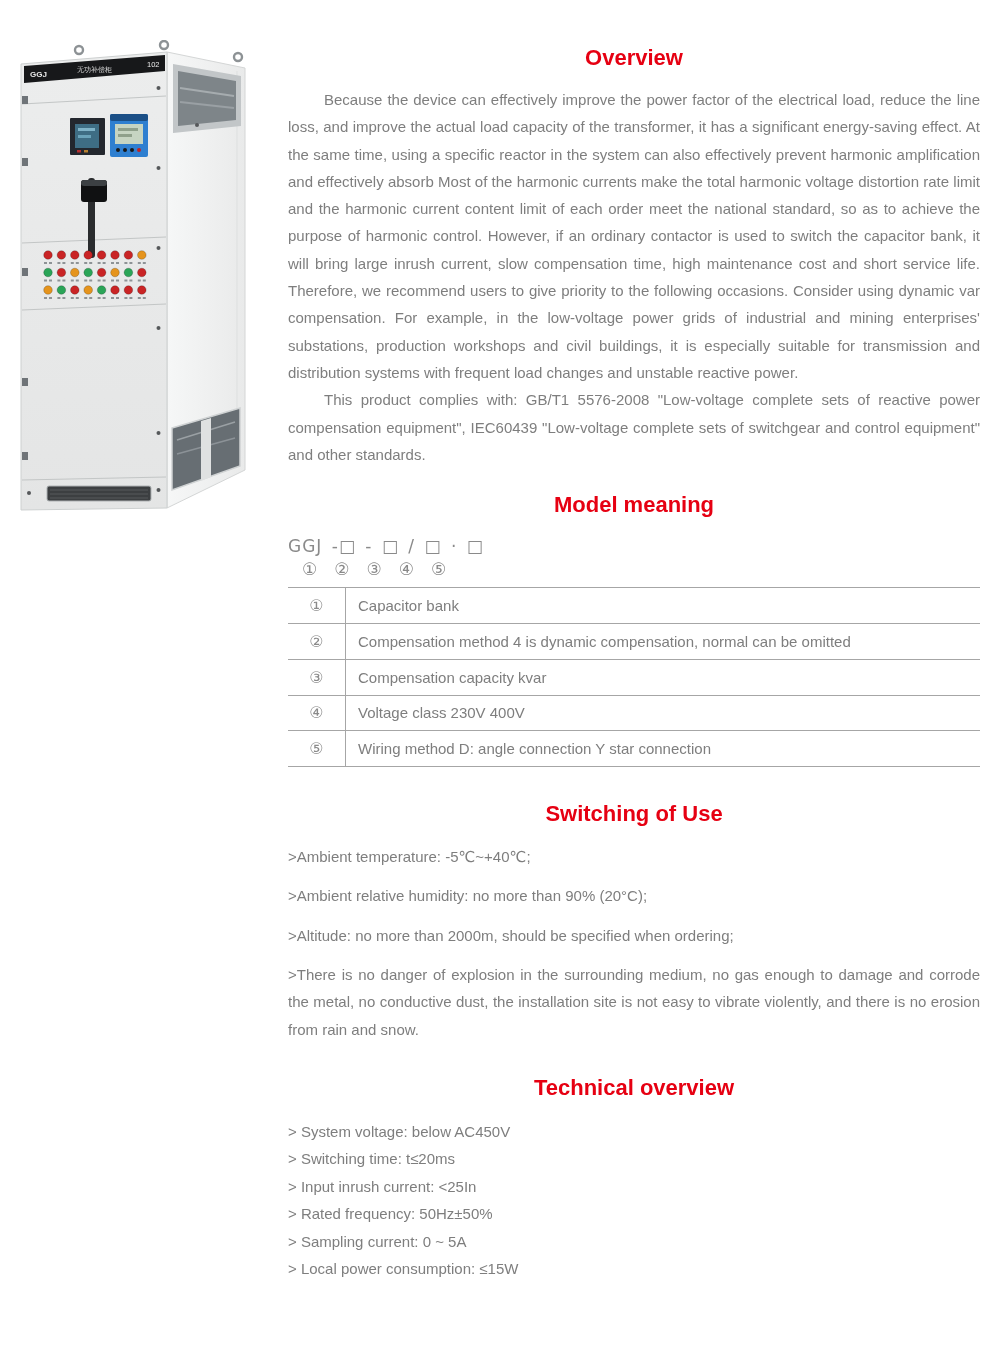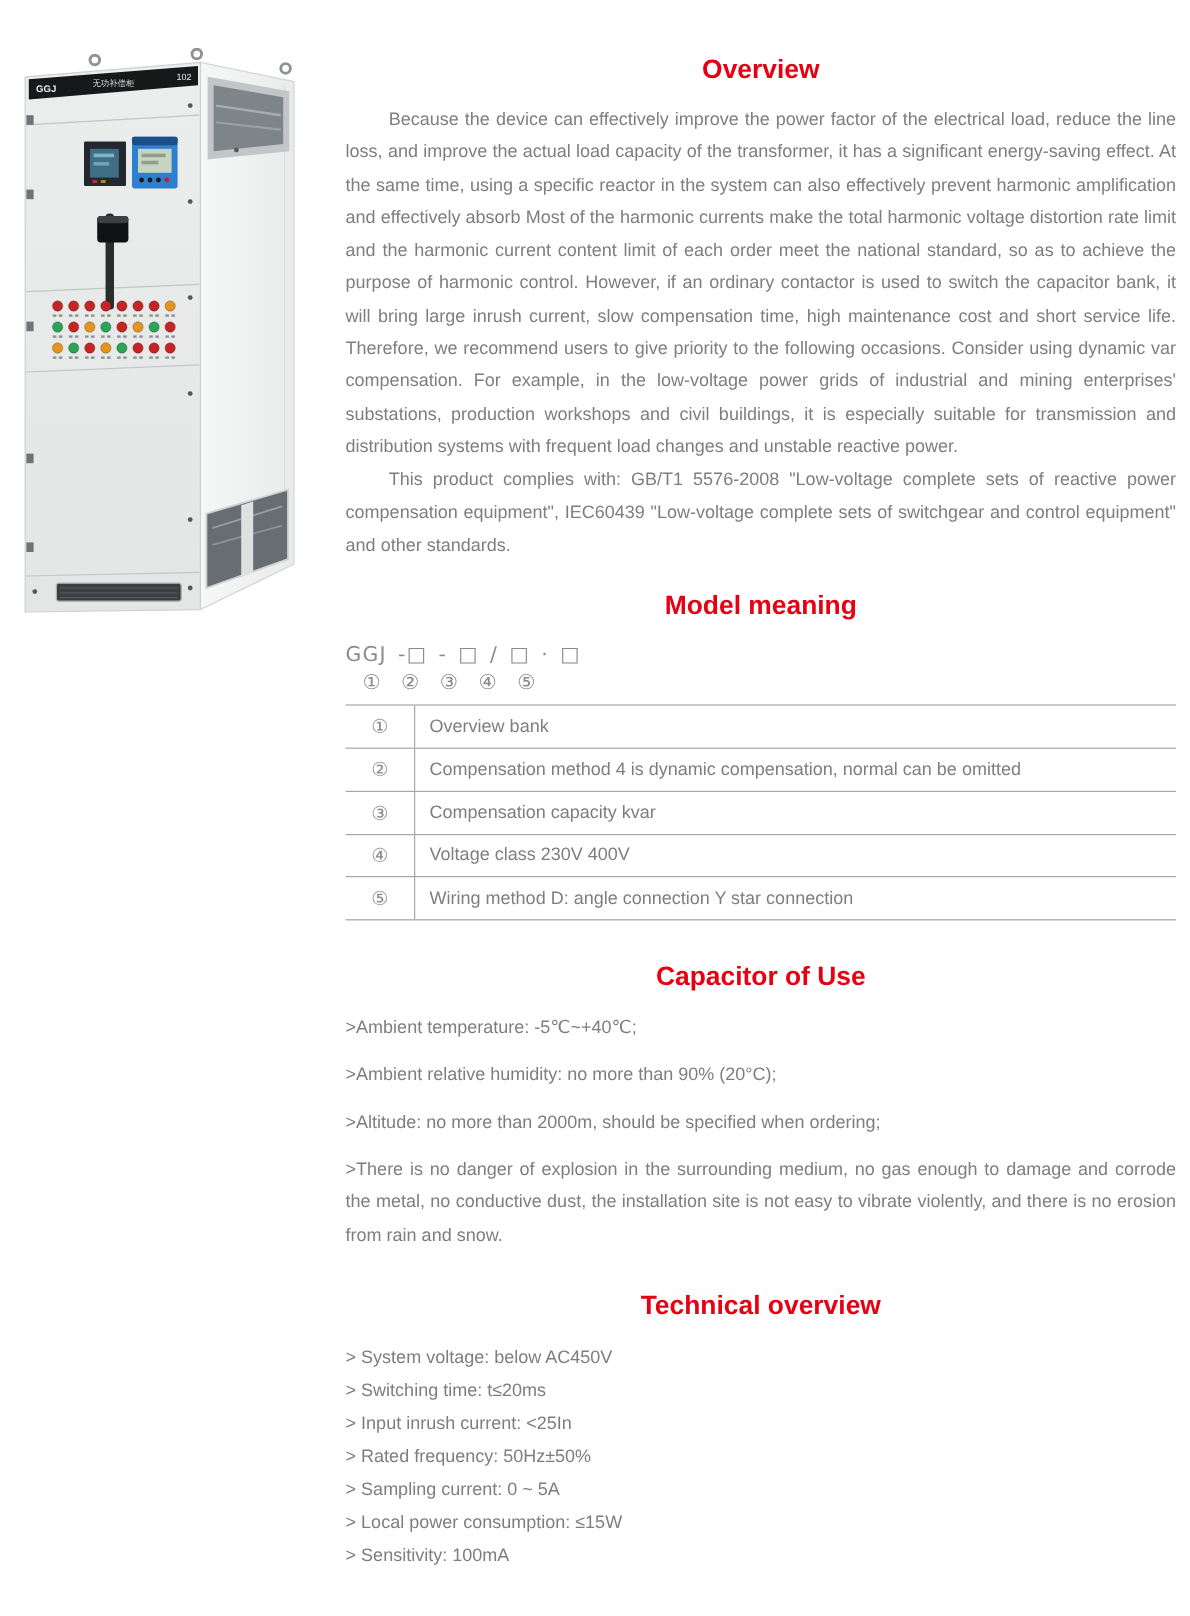--- a/index.html
+++ b/index.html
@@ -222,52 +222,51 @@
     <span>①</span>
     <span>②</span>
     <span>③</span>
     <span>④</span>
     <span>⑤</span>
   </div>
 
   <div class="model-table">
     <div class="mrow">
       <div class="mnum">①</div>
-      <div class="mdesc">Overview bank</div>
+      <div class="mdesc">Capacitor bank</div>
     </div>
     <div class="mrow">
       <div class="mnum">②</div>
       <div class="mdesc">Compensation method 4 is dynamic compensation, normal can be omitted</div>
     </div>
     <div class="mrow">
       <div class="mnum">③</div>
       <div class="mdesc">Compensation capacity kvar</div>
     </div>
     <div class="mrow">
       <div class="mnum">④</div>
       <div class="mdesc">Voltage class 230V 400V</div>
     </div>
     <div class="mrow">
       <div class="mnum">⑤</div>
       <div class="mdesc">Wiring method D: angle connection Y star connection</div>
     </div>
   </div>
 
-  <h2 class="h-conditions">Capacitor of Use</h2>
+  <h2 class="h-conditions">Switching of Use</h2>
   <div>
     <div class="cond-item">&gt;Ambient temperature: -5℃~+40℃;</div>
     <div class="cond-item">&gt;Ambient relative humidity: no more than 90% (20°C);</div>
     <div class="cond-item">&gt;Altitude: no more than 2000m, should be specified when ordering;</div>
     <div class="cond-item">&gt;There is no danger of explosion in the surrounding medium, no gas enough to damage and corrode the metal, no conductive dust, the installation site is not easy to vibrate violently, and there is no erosion from rain and snow.</div>
   </div>
 
   <h2 class="h-technical">Technical overview</h2>
   <div class="tech-list">
     <div class="tech-item">&gt; System voltage: below AC450V</div>
     <div class="tech-item">&gt; Switching time: t≤20ms</div>
     <div class="tech-item">&gt; Input inrush current: &lt;25In</div>
     <div class="tech-item">&gt; Rated frequency: 50Hz±50%</div>
     <div class="tech-item">&gt; Sampling current: 0 ~ 5A</div>
     <div class="tech-item">&gt; Local power consumption: ≤15W</div>
-    <div class="tech-item">&gt; Sensitivity: 100mA</div>
   </div>
 
 </div>
 
 </body></html>

